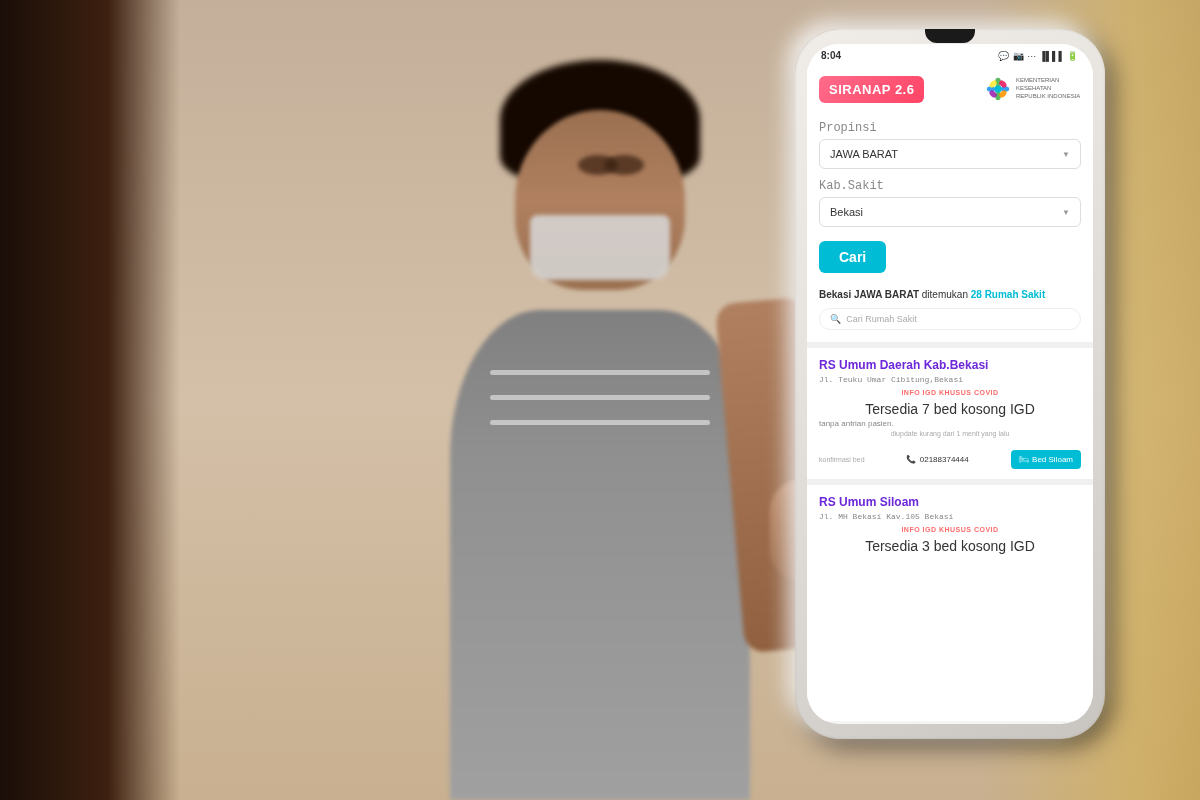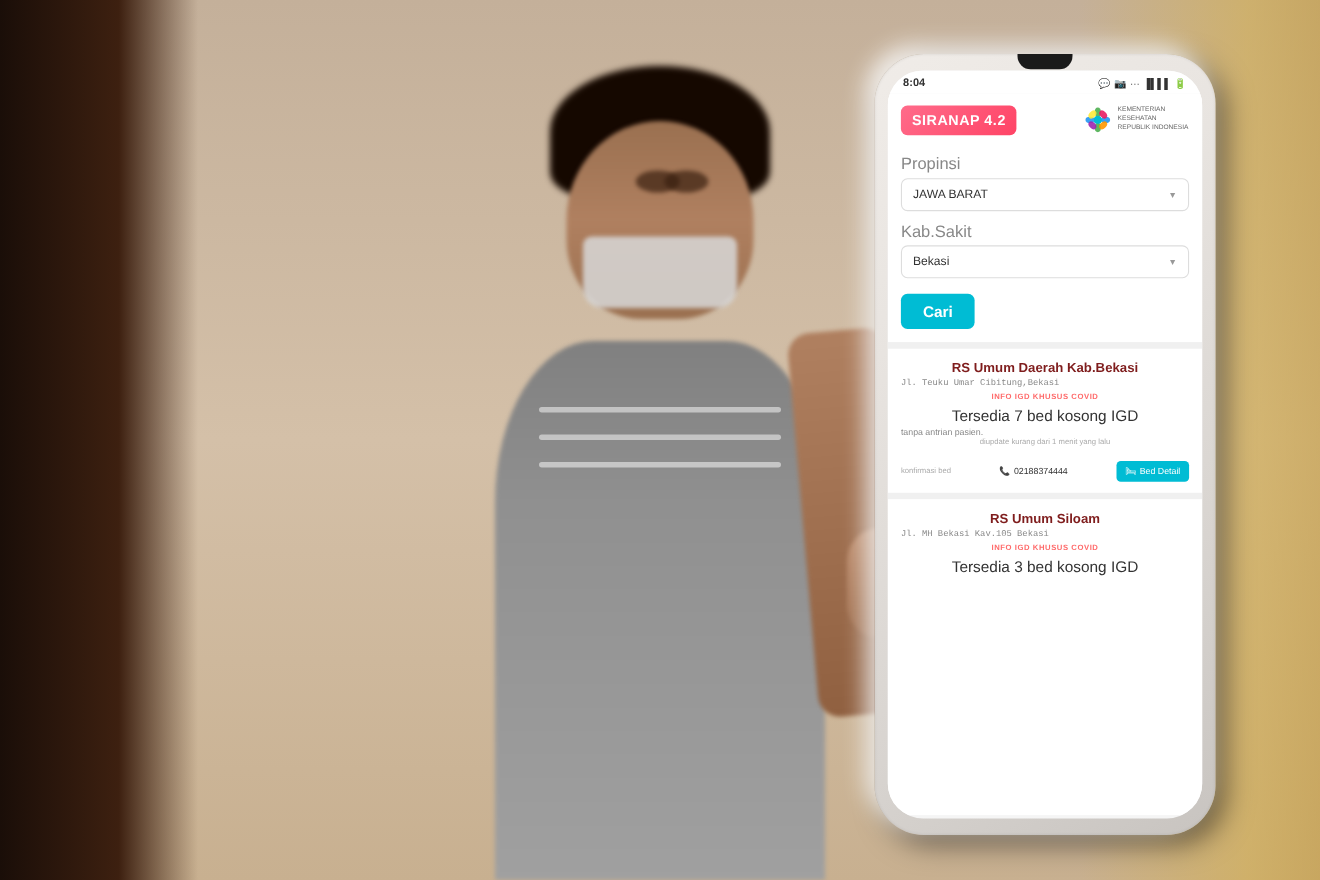--- a/index.html
+++ b/index.html
@@ -45,21 +45,21 @@
       width: 220px;
       height: 100%;
       background: linear-gradient(270deg, #c8a040 0%, #d4b050 30%, transparent 100%);
       opacity: 0.6;
     }
 
     
     .phone-wrapper {
       position: absolute;
       right: 95px;
-      top: 49px;
+      top: 29px;
       width: 310px;
       height: 710px;
       z-index: 10;
     }
 
     
     .phone-frame {
       width: 100%;
       height: 100%;
       background: linear-gradient(145deg, #f0ece8 0%, #e8e4e0 30%, #d8d4d0 70%, #c8c4c0 100%);
@@ -162,23 +162,24 @@
       max-width: 65px;
     }
 
     
     .form-section {
       padding: 8px 12px;
       background: white;
     }
 
     .form-label {
-      font-size: 15px;
+      font-size: 12px;
       color: #888;
       margin-bottom: 4px;
+      font-family: Liberation Mono, monospace;
     }
 
     .form-select {
       width: 100%;
       border: 1px solid #ddd;
       border-radius: 6px;
       padding: 8px 10px;
       font-size: 11px;
       color: #333;
       background: white;
@@ -246,22 +247,21 @@
     .hospital-card {
       background: white;
       padding: 10px 12px;
       border-top: 6px solid #f0f0f0;
       margin-top: 4px;
     }
 
     .hospital-name {
       font-size: 12px;
       font-weight: bold;
-      color: #7f1d1d;
-      text-align: center;
+      color: #6d28d9;
       margin-bottom: 3px;
     }
 
     .hospital-address {
       font-size: 8px;
       color: #888;
       text-align: left;
       margin-bottom: 5px;
       font-family: Liberation Mono, monospace;
     }
@@ -385,21 +385,21 @@
             <span>📷</span>
             <span>···</span>
             <span>▐▌▌▌</span>
             <span>🔋</span>
           </div>
         </div>
 
         <div class="app-content">
 
           <div class="app-header">
-            <div class="app-logo">SIRANAP 4.2</div>
+            <div class="app-logo">SIRANAP 2.6</div>
             <div class="ministry-logo">
 
               <svg class="flower-icon" viewBox="0 0 40 40">
                 <circle cx="20" cy="20" r="5" fill="#00bcd4"></circle>
                 <ellipse cx="20" cy="10" rx="4" ry="6" fill="#4caf50" opacity="0.9"></ellipse>
                 <ellipse cx="20" cy="30" rx="4" ry="6" fill="#4caf50" opacity="0.9"></ellipse>
                 <ellipse cx="10" cy="20" rx="6" ry="4" fill="#2196f3" opacity="0.9"></ellipse>
                 <ellipse cx="30" cy="20" rx="6" ry="4" fill="#2196f3" opacity="0.9"></ellipse>
                 <ellipse cx="13" cy="13" rx="4" ry="6" fill="#ffeb3b" opacity="0.9" transform="rotate(45 13 13)"></ellipse>
                 <ellipse cx="27" cy="27" rx="4" ry="6" fill="#ff9800" opacity="0.9" transform="rotate(45 27 27)"></ellipse>
@@ -420,37 +420,48 @@
 
             <div class="form-label">Kab.Sakit</div>
             <div class="form-select">
               <span>Bekasi</span>
               <span class="select-arrow">▼</span>
             </div>
 
             <button class="search-btn">Cari</button>
           </div>
 
+          <div class="result-section">
+            <div class="result-text">
+              <strong>Bekasi JAWA BARAT</strong>
+              <span> ditemukan </span>
+              <span class="result-count">28 Rumah Sakit</span>
+            </div>
+            <div class="search-hospital">
+              <span class="search-hospital-icon">🔍</span>
+              <span>Cari Rumah Sakit</span>
+            </div>
+          </div>
 
           <div class="hospital-card">
             <div class="hospital-name">RS Umum Daerah Kab.Bekasi</div>
             <div class="hospital-address">Jl. Teuku Umar Cibitung,Bekasi</div>
             <div class="covid-badge">INFO IGD KHUSUS COVID</div>
             <div class="bed-info">Tersedia 7 bed kosong IGD</div>
             <div class="bed-sub">tanpa antrian pasien.</div>
             <div class="update-info">diupdate kurang dari 1 menit yang lalu</div>
             <div class="confirm-row">
               <span class="confirm-text">konfirmasi bed</span>
               <span class="phone-number">
                 <span>📞</span>
                 <span>02188374444</span>
               </span>
               <button class="bed-detail-btn">
                 <span>🛏</span>
-                <span>Bed Detail</span>
+                <span>Bed Siloam</span>
               </button>
             </div>
           </div>
 
           <div class="divider"></div>
 
           <div class="hospital-card-2">
             <div class="hospital-name">RS Umum Siloam</div>
             <div class="hospital-address">Jl. MH Bekasi Kav.105 Bekasi</div>
             <div class="covid-badge">INFO IGD KHUSUS COVID</div>

